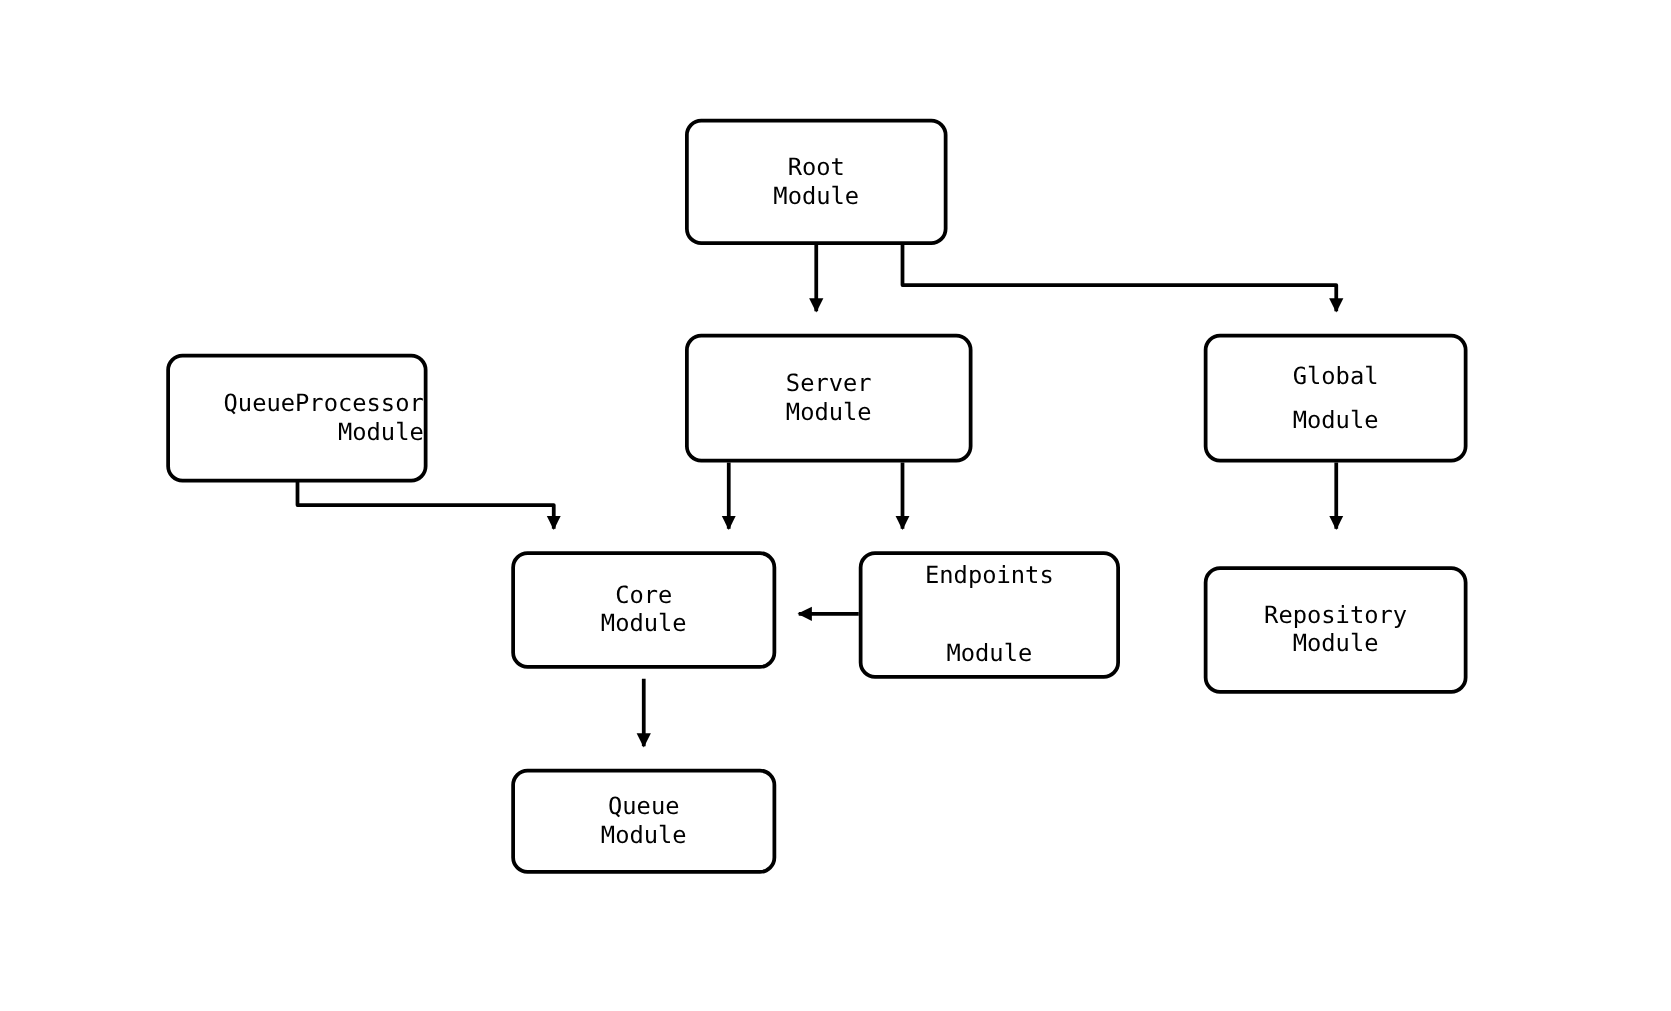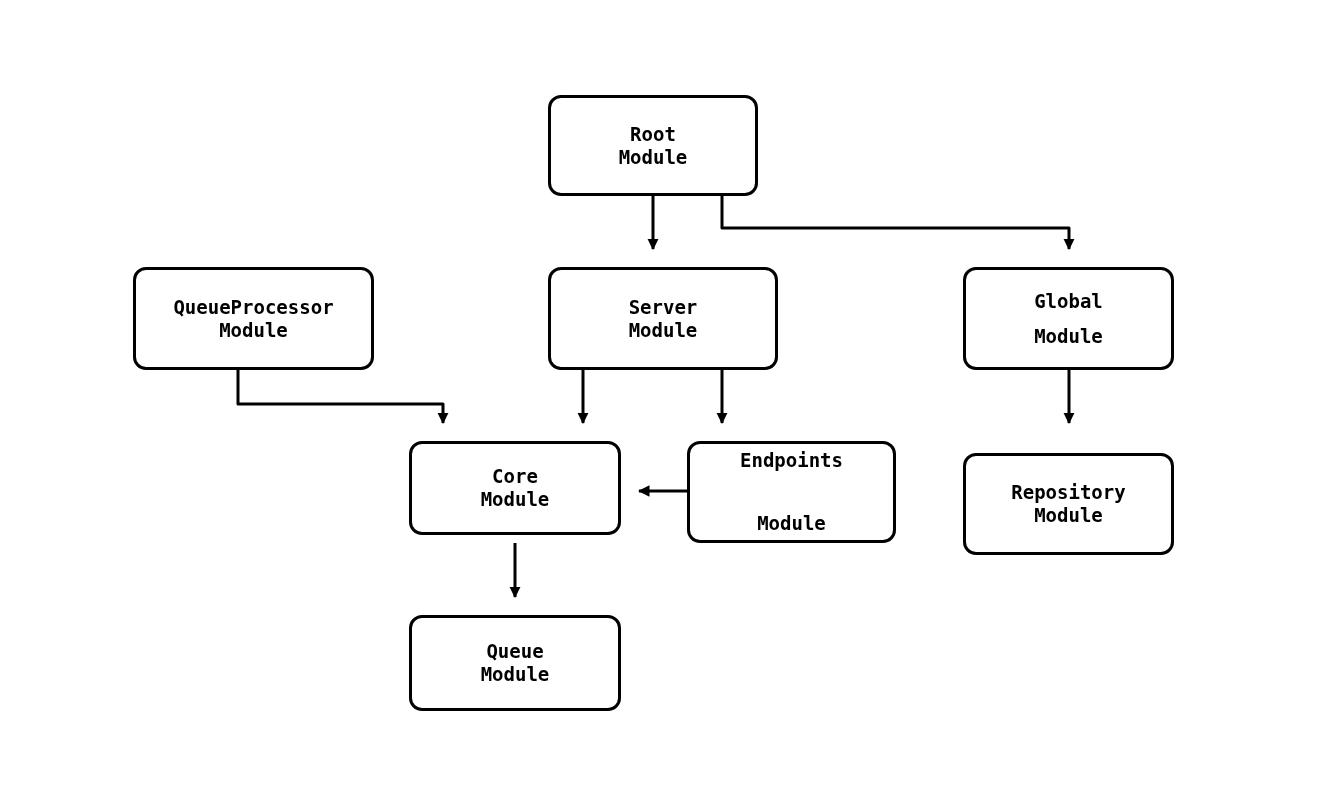--- a/index.html
+++ b/index.html
@@ -38,21 +38,20 @@
     justify-content: center;
     z-index: 2;
   }
   .node-label-line {
     font-family: "DejaVu Sans Mono", "Liberation Mono", monospace;
     font-size: 19px;
     line-height: 23px;
     color: #000000;
     white-space: pre;
     letter-spacing: 0px;
-    font-weight: bold;
   }
 </style>
 </head>
 <body>
 
 <div id="diagram-canvas">
 
   <svg id="edge-layer" viewBox="0 0 1337 809" width="1337" height="809" xmlns="http://www.w3.org/2000/svg">
     <defs>
       <marker id="arrowhead" markerWidth="10" markerHeight="10" refX="8.2" refY="5" orient="auto" markerUnits="userSpaceOnUse">
@@ -81,21 +80,21 @@
 
       <path d="M 515 543 L 515 597" marker-end="url(#arrowhead-wide)"></path>
     </g>
   </svg>
 
   <div class="node" style="left:548px; top:95px; width:210px; height:101px;">
     <div class="node-label-line">Root</div>
     <div class="node-label-line">Module</div>
   </div>
 
-  <div class="node" style="left:133px; top:267px; width:241px; height:103px;">
+  <div class="node" style="left:133px; top:283px; width:209px; height:103px;align-items:flex-end;">
     <div class="node-label-line">QueueProcessor</div>
     <div class="node-label-line">Module</div>
   </div>
 
   <div class="node" style="left:548px; top:267px; width:230px; height:103px;text-align:center;">
     <div class="node-label-line">Server</div>
     <div class="node-label-line">Module</div>
   </div>
 
   <div class="node" style="left:963px; top:267px; width:211px; height:103px;gap:12px;">
@@ -111,18 +110,18 @@
   <div class="node" style="left:687px; top:441px; width:209px; height:102px;gap:40px;">
     <div class="node-label-line">Endpoints</div>
     <div class="node-label-line">Module</div>
   </div>
 
   <div class="node" style="left:963px; top:441px; width:211px; height:102px;margin-top:12px;">
     <div class="node-label-line">Repository</div>
     <div class="node-label-line">Module</div>
   </div>
 
-  <div class="node" style="left:409px; top:615px; width:212px; height:96px;">
+  <div class="node" style="left:409px; top:615px; width:212px; height:84px;">
     <div class="node-label-line">Queue</div>
     <div class="node-label-line">Module</div>
   </div>
 
 </div>
 
 </body></html>

